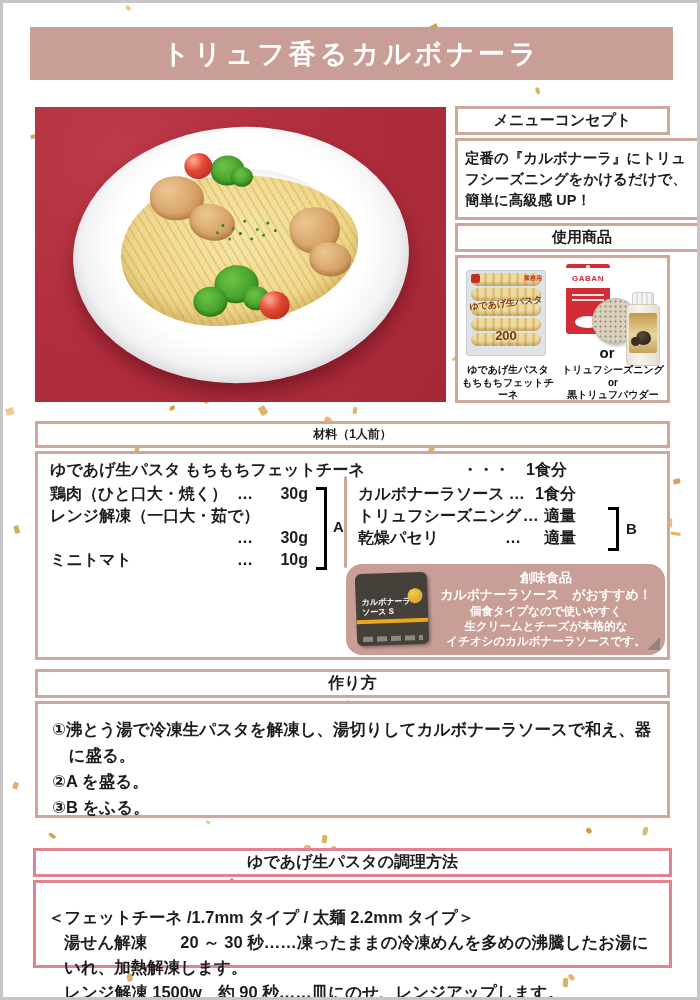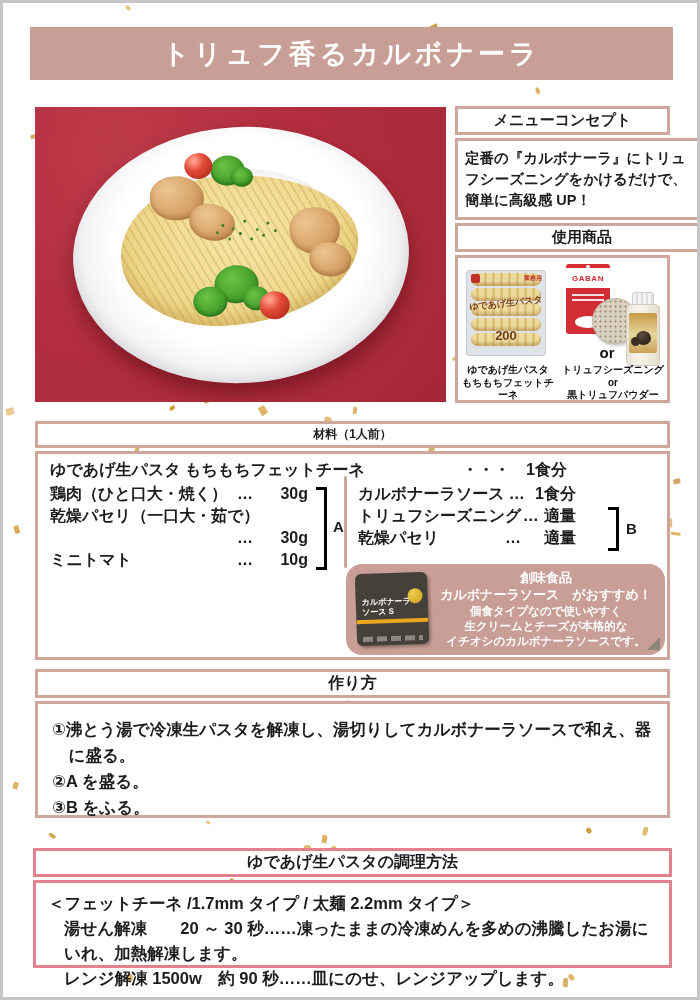--- a/index.html
+++ b/index.html
@@ -156,21 +156,21 @@
     border-left:13px solid rgba(0,0,0,0);border-bottom:13px solid #8f857b;}
   
   .instructions-header{left:32px;top:666px;width:635px;height:29px;font-size:16px;}
   .instructions-body{left:32px;top:698px;width:635px;height:117px;
     font-weight:bold;font-size:16.5px;line-height:26px;padding:12px 12px 0 14px;}
   .step{padding-left:1em;text-indent:-1em;}
   
   .cooking-header{left:30px;top:845px;width:639px;height:29px;font-size:16px;
     border-color:var(--pink-border);}
   .cooking-body{left:30px;top:877px;width:639px;height:88px;border-color:var(--pink-border);
-    font-weight:bold;font-size:16.5px;line-height:25px;padding:8px 8px 0 12px;}
+    font-weight:bold;font-size:16.5px;line-height:25px;padding:22px 8px 0 12px;}
   .cook-indent{padding-left:16px;}
 </style>
 </head>
 <body>
 
 <div id="page">
 
   <div class="abs z2 title-banner">トリュフ香るカルボナーラ</div>
 
   <div class="abs z2 photo">
@@ -250,21 +250,21 @@
         <span>1食分</span>
       </div>
 
       <div class="ing-col left-col">
         <div class="ing-row">
           <span class="ing-name">鶏肉（ひと口大・焼く）</span>
           <span class="ing-dots">…</span>
           <span class="ing-amt">30g</span>
         </div>
         <div class="ing-row full">
-          <span class="ing-name">乾燥パセリ（一口大・茹で）</span>
+          <span class="ing-name">レンジ解凍（一口大・茹で）</span>
         </div>
         <div class="ing-row">
           <span class="ing-name"></span>
           <span class="ing-dots">…</span>
           <span class="ing-amt">30g</span>
         </div>
         <div class="ing-row">
           <span class="ing-name">ミニトマト</span>
           <span class="ing-dots">…</span>
           <span class="ing-amt">10g</span>

